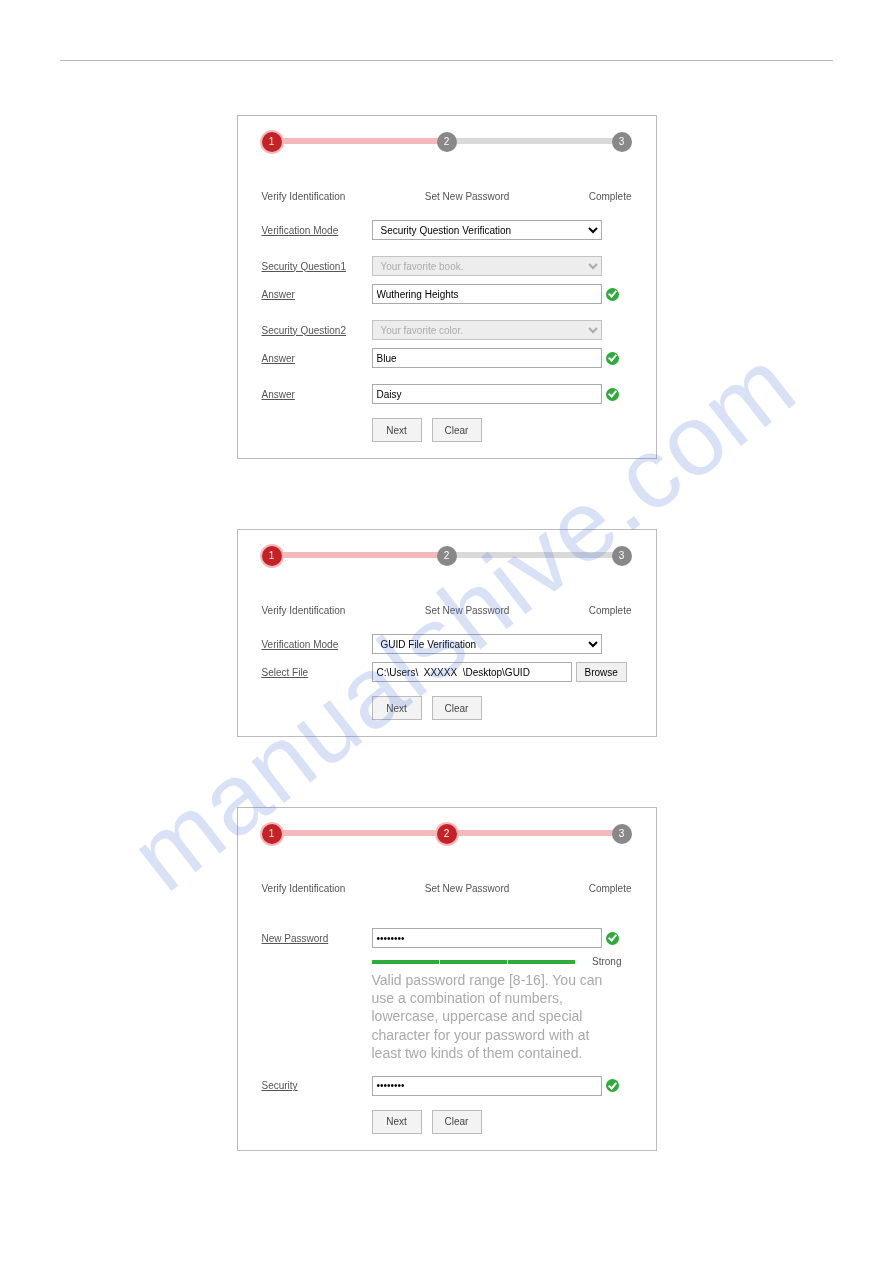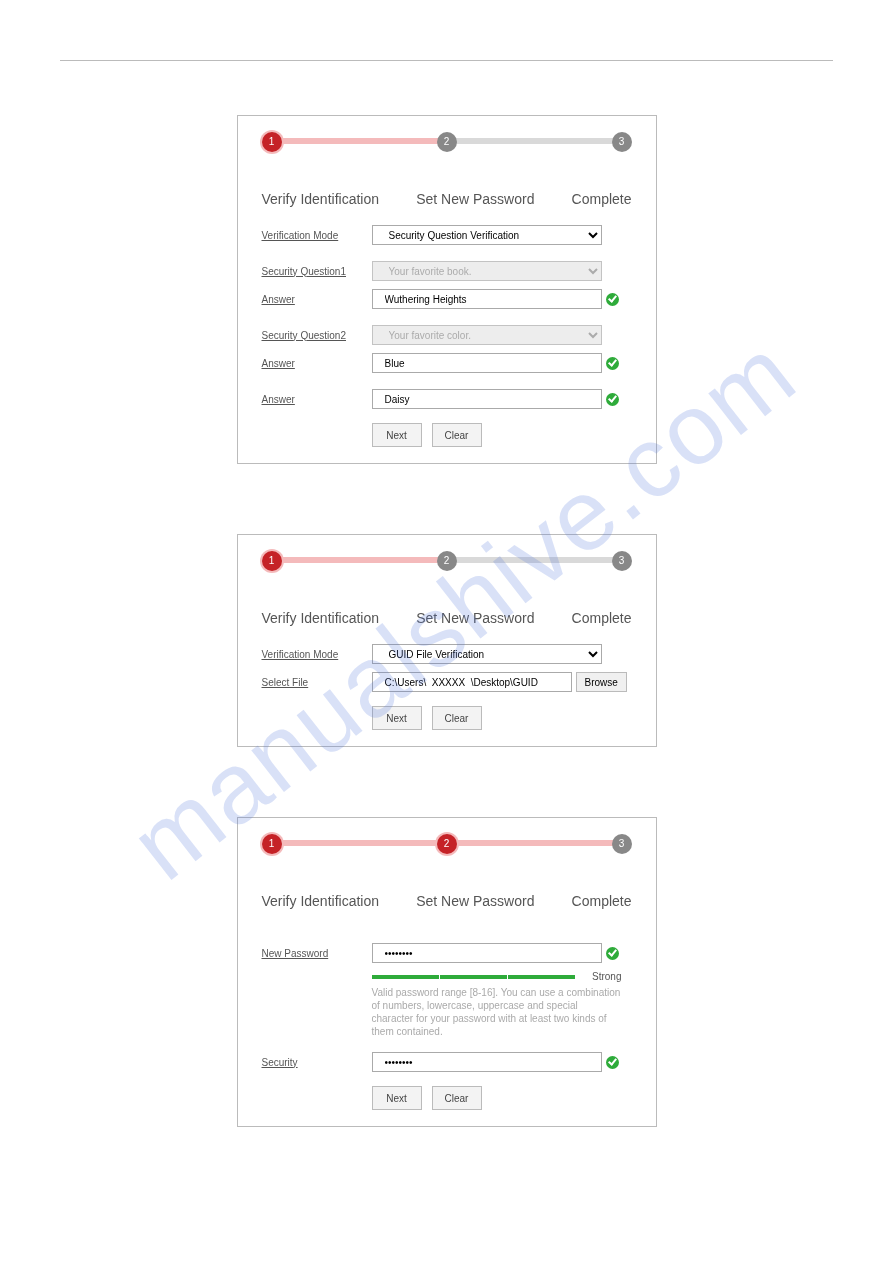--- a/index.html
+++ b/index.html
@@ -35,27 +35,27 @@
   }
   .step-dot {
     position: absolute; width: 20px; height: 20px; border-radius: 50%;
     color: #fff; font-size: 10px; text-align: center; line-height: 20px;
     background: #888; top: 0;
   }
   .step-dot.active { background: #c52227; box-shadow: 0 0 0 2px #f4babb; }
   .step-dot.s1 { left: 0; }
   .step-dot.s2 { left: 50%; margin-left: -10px; }
   .step-dot.s3 { right: 0; }
-  .step-labels { display: flex; justify-content: space-between; font-size: 14px; color: #555; margin-bottom: 18px; margin-top: 39px; }
+  .step-labels { display: flex; justify-content: space-between; font-size: 10px; color: #555; margin-bottom: 18px; margin-top: 39px; }
   .row { display: flex; align-items: center; margin-bottom: 8px; }
   .row-label { width: 110px; flex-shrink: 0; font-size: 10px; text-decoration: underline; }
   .row-field { flex: 1; position: relative; display: flex; align-items: center; }
   select, input[type=text], input[type=password] {
     width: 230px; height: 20px; border: 1px solid #aaa; font-size: 10px;
-    padding: 0 12px; font-family: inherit; background: #fff;
+    padding: 0 4px; font-family: inherit; background: #fff;
   }
   select.disabled { background: #e6e6e6; color: #888; }
   .checkmark {
     display: inline-block; width: 13px; height: 13px; background: #2eab3a;
     border-radius: 50%; margin-left: 4px; position: relative;
   }
   .checkmark::after {
     content: ""; position: absolute; left: 4px; top: 1.5px; width: 3px; height: 6px;
     border: solid #fff; border-width: 0 2px 2px 0; transform: rotate(40deg);
   }
@@ -66,21 +66,21 @@
   }
   .browse-btn {
     height: 20px; border: 1px solid #bbb; background: #f0f0f0; font-size: 10px;
     padding: 0 8px; margin-left: 4px; cursor: pointer;
   }
   .file-input { width: 230px; }
   .spacer { height: 8px; }
   .strength-row { display: flex; align-items: center; margin-left: 110px; width: 250px; gap: 1px; margin-bottom: 4px; }
   .strength-bar { flex: 1; height: 4px; background: #2eab3a; }
   .strength-text { font-size: 10px; color: #555; margin-left: 16px; }
-  .hint { margin-left: 110px; width: 250px; font-size: 10px; color: #aaa; line-height: 1.3; margin-bottom: 14px; }
+  .hint { margin-left: 110px; width: 250px; font-size: 14px; color: #aaa; line-height: 1.3; margin-bottom: 14px; }
   .watermark {
     position: absolute; left: 50%; top: 50%;
     font-size: 100px; color: rgba(80,120,220,0.22); font-weight: 400;
     transform: translate(-48%,-42%) rotate(-38deg);
     pointer-events: none; white-space: nowrap; letter-spacing: 2px;
     z-index: 5; font-family: Arial, sans-serif;
   }
 </style>
 </head>
 <body>

